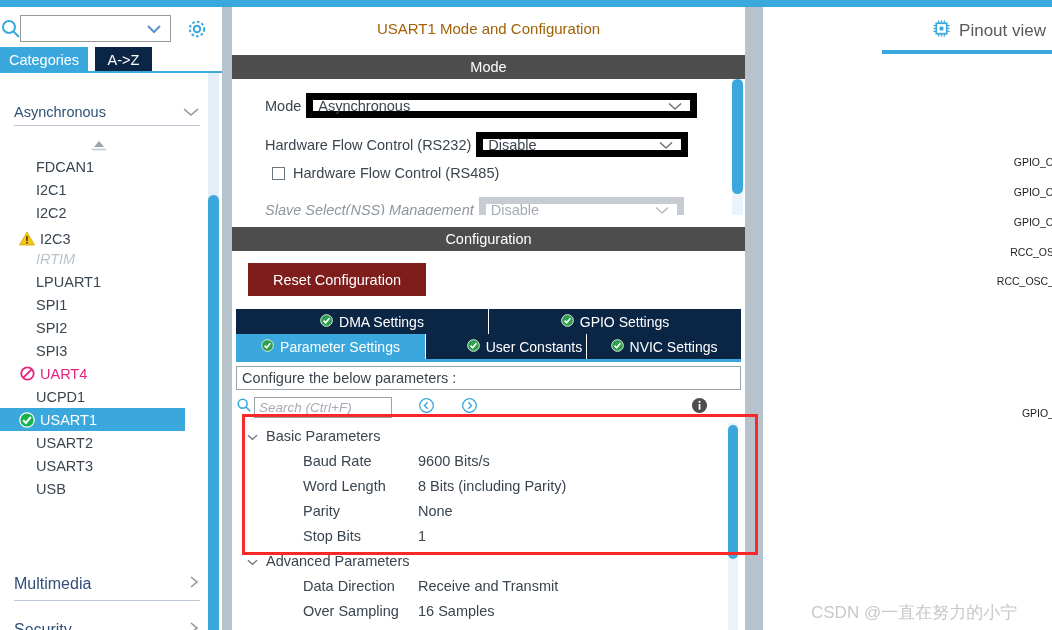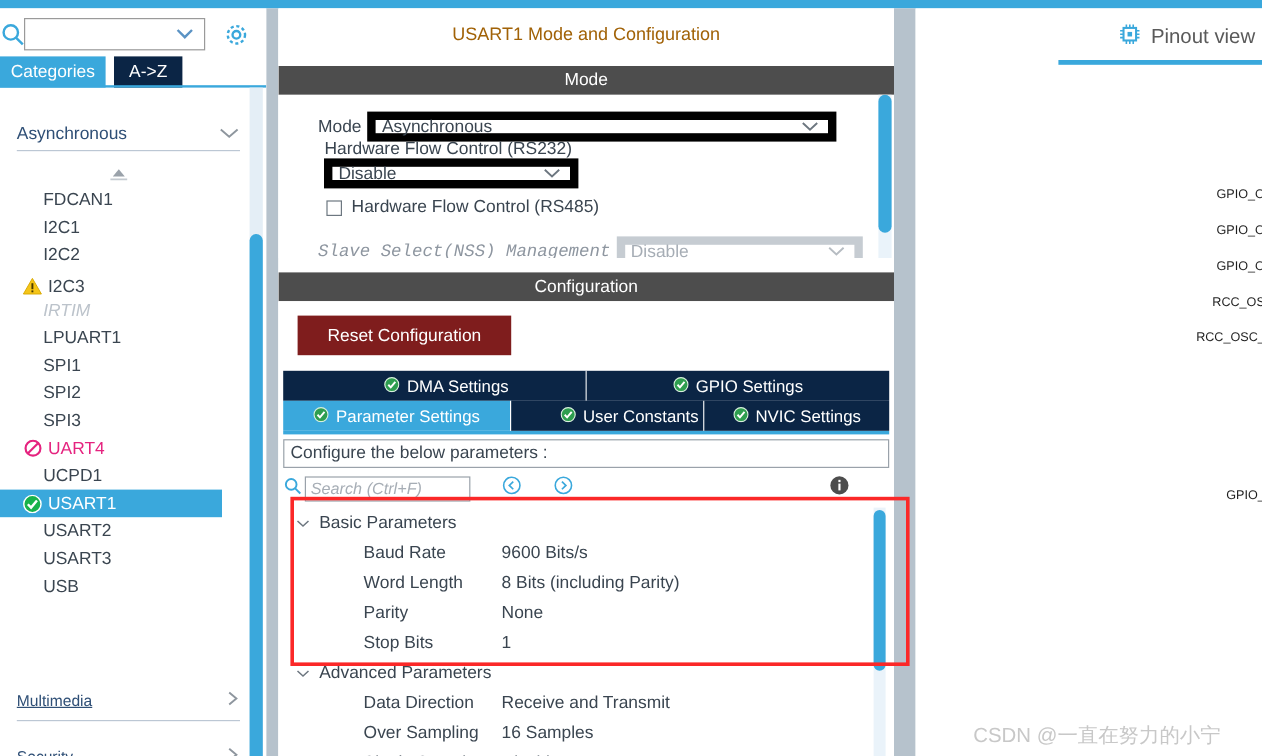--- a/index.html
+++ b/index.html
@@ -157,23 +157,22 @@
   .bottom-sec {
     position: absolute;
     left: 14px;
     width: 186px;
     height: 34px;
     border-bottom: 1px solid #bcc7d4;
     display: flex;
     align-items: center;
     justify-content: space-between;
     box-sizing: border-box;
-    font-size: 13px;
+    font-size: 16px;
     color: #2f4f76;
-    text-decoration: underline;
   }
   #sec-multimedia { top: 560px; }
   #sec-security { top: 606px; border-bottom: none; }
 
   
   .sb-scroll {
     position: absolute;
     left: 208px; top: 66px;
     width: 11px; height: 564px;
     background: #e4eef6;
@@ -237,21 +236,21 @@
   .field-row {
     position: absolute;
     display: flex;
     align-items: center;
   }
   .field-label {
     font-size: 14.5px;
     color: #3a4550;
     white-space: nowrap;
   }
-  .field-label.muted { color: #8e96a0; font-style: italic; font-family: Liberation Mono, monospace; }
+  .field-label.muted { color: #8e96a0; font-style: italic; }
   .select-box {
     height: 25px;
     border: 7px solid #000000;
     background: #ffffff;
     display: flex;
     align-items: center;
     justify-content: space-between;
     padding: 0 8px 0 5px;
     box-sizing: border-box;
     font-size: 14.5px;
@@ -630,21 +629,21 @@
       <div class="select-box" style="width:391px; margin-left:5px;">
         <span>Asynchronous</span>
         <span>
           <svg width="14" height="9" viewBox="0 0 14 9">
             <polyline points="1,1.5 7,7 13,1.5" fill="none" stroke="#6d7780" stroke-width="1.6"></polyline>
           </svg>
         </span>
       </div>
     </div>
 
-    <div class="field-row" style="left:33px; top:37px;flex-direction:column;">
+    <div class="field-row" style="left:33px; top:53px;">
       <span class="field-label">Hardware Flow Control (RS232)</span>
       <div class="select-box" style="width:212px; margin-left:5px;">
         <span>Disable</span>
         <span>
           <svg width="14" height="9" viewBox="0 0 14 9">
             <polyline points="1,1.5 7,7 13,1.5" fill="none" stroke="#6d7780" stroke-width="1.6"></polyline>
           </svg>
         </span>
       </div>
     </div>

